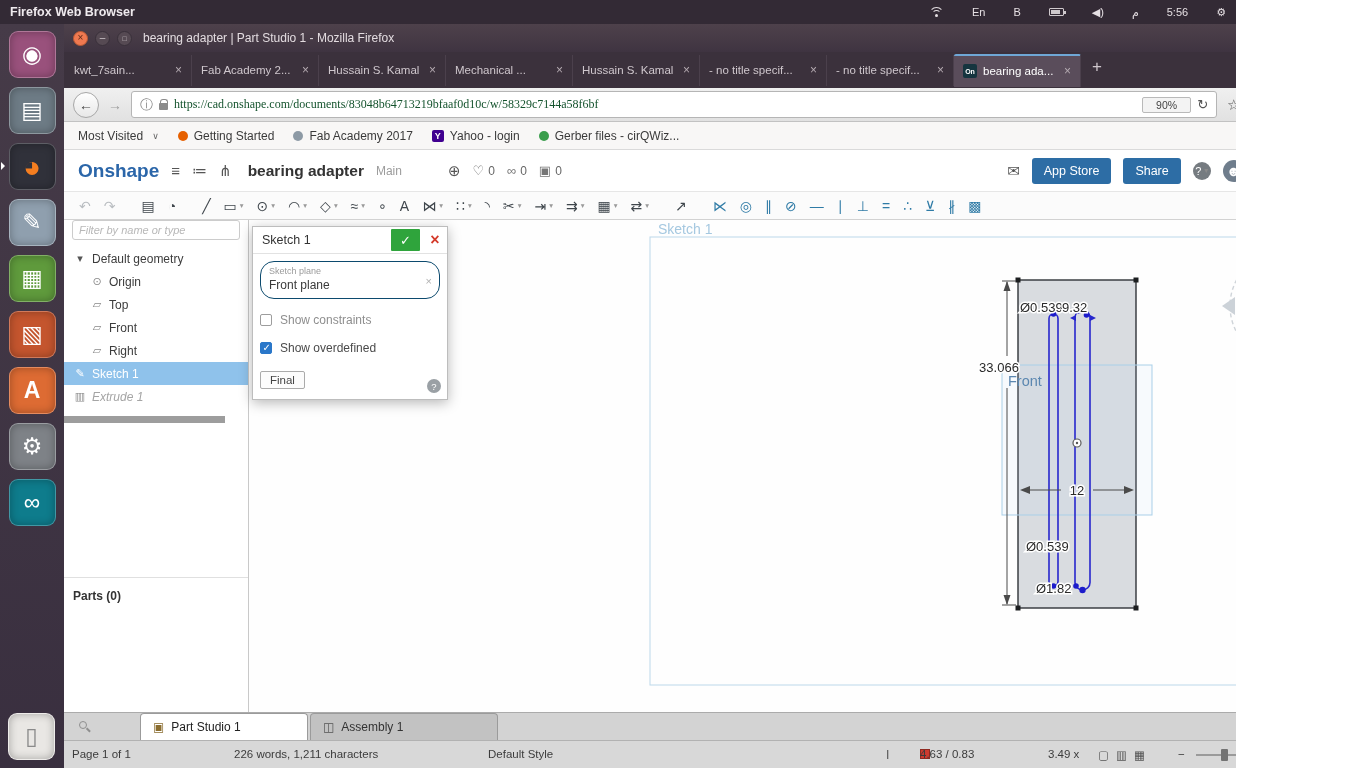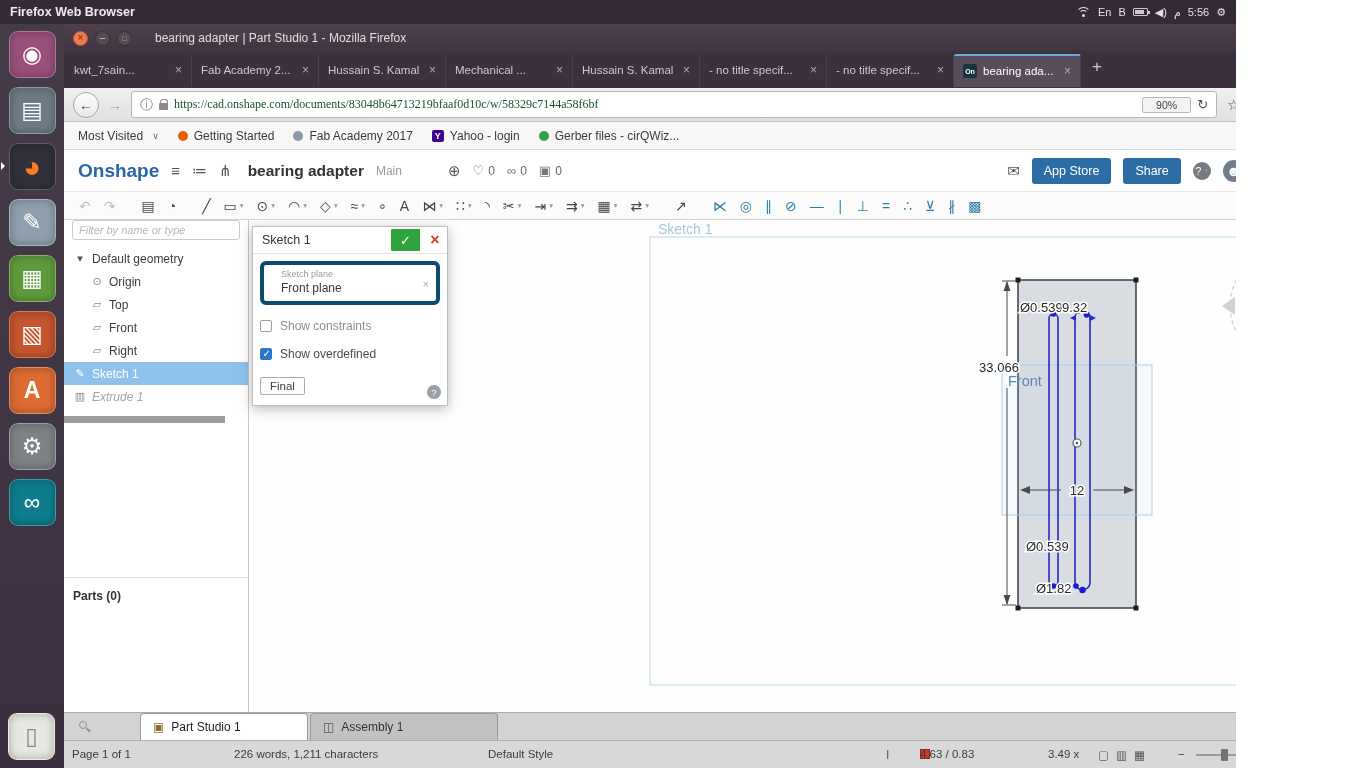--- a/index.html
+++ b/index.html
@@ -3,21 +3,21 @@
 <meta charset="utf-8">
 <style>
 *{margin:0;padding:0;box-sizing:border-box}
 html,body{width:1366px;height:768px;overflow:hidden}
 body{font-family:"Liberation Sans","DejaVu Sans",sans-serif;font-size:12px;color:#222}
 .screen{position:relative;width:1236px;height:768px;background:#332a35;overflow:hidden}
 
 .topbar{position:absolute;left:0;top:0;width:100%;height:24px;background:#332a35;color:#efeaee;display:flex;align-items:center;padding:0 10px;gap:14px}
 .topbar .ttl{font-weight:bold;font-size:12.5px}
 .grow{flex:1}
-.sys{display:flex;align-items:center;gap:7px;font-size:11px;color:#e6e0e4}
+.sys{display:flex;align-items:center;gap:28px;font-size:11px;color:#e6e0e4}
 .wifi{position:relative;width:15px;height:12px;display:inline-block}
 .wifi b{position:absolute;border:1.6px solid transparent;border-top-color:#e6e0e4;border-radius:50%}
 .wifi .a1{width:15px;height:15px;left:0;top:1px}
 .wifi .a2{width:9px;height:9px;left:3px;top:4px}
 .wifi .a3{width:3px;height:3px;left:6px;top:8px;background:#e6e0e4;border:none}
 .batt{width:15px;height:8px;border:1px solid #cfc9cd;border-radius:1px;position:relative;display:inline-block}
 .batt i{position:absolute;left:1px;top:1px;bottom:1px;width:9px;background:#cfc9cd}
 .batt:after{content:"";position:absolute;right:-3px;top:2px;width:2px;height:3px;background:#cfc9cd}
 
 .launcher{position:absolute;left:0;top:24px;width:64px;height:744px;background:linear-gradient(#463b48,#392f3f);display:flex;flex-direction:column;align-items:center;padding:7px 0;gap:9px}
@@ -27,21 +27,21 @@
 
 .window{position:absolute;left:64px;top:24px;width:1302px;height:744px;background:#fff;display:flex;flex-direction:column}
 .titlebar{height:28px;background:linear-gradient(#4e414b,#3f3441);display:flex;align-items:center;color:#e3dce0;padding:0 9px;font-size:12px;flex:0 0 auto}
 .wbtn{width:15px;height:15px;border-radius:50%;margin-right:7px;display:flex;align-items:center;justify-content:center;font-size:10px}
 .wclose{background:#ef7950;border:1px solid #b85a35;color:#5c2c1a}
 .wclose:after{content:"×";margin-top:-1px}
 .wmin{background:#564a53;border:1px solid #39303a;color:#cfc7cb}
 .wmin:after{content:"–";margin-top:-2px}
 .wmax{background:#564a53;border:1px solid #39303a;color:#cfc7cb;font-size:7px}
 .wmax:after{content:"□"}
-.wtitle{margin-left:16px}
+.wtitle{margin-left:4px}
 
 .tabstrip{height:36px;background:#3b313c;display:flex;align-items:center;padding:0 1px;flex:0 0 auto}
 .tab{height:31px;display:flex;align-items:center;padding:0 9px;color:#cfc7cd;font-size:11.5px;border-right:1px solid #4b404c;width:127px;flex:0 0 auto}
 .tab .tlabel{flex:1;white-space:nowrap;overflow:hidden}
 .tclose{color:#b4aab1;font-size:12px;padding-left:7px}
 .tclose:after{content:"×"}
 .tab.active{background:#5a4d5b;color:#fff;border-top:2px solid #6fa7d6;border-radius:2px 2px 0 0;height:33px}
 .fav{width:14px;height:14px;background:#15353f;color:#fff;font-size:7px;font-weight:bold;display:flex;align-items:center;justify-content:center;border-radius:2px;margin-right:6px;flex:0 0 auto}
 .newtab{color:#cfc7cd;font-size:17px;padding:0 11px 6px}
 .newtab:after{content:"+"}
@@ -102,21 +102,21 @@
 .rollback{height:7px;background:#9d9d9d;width:161px;margin-top:8px}
 .partsdiv{position:absolute;left:0;top:357px;width:100%;border-top:1px solid #e0e0e0}
 .fphead.parts{position:absolute;top:360px;left:0}
 
 .sdlg{position:absolute;left:188px;top:6px;width:196px;background:#fff;border:1px solid #bdbdbd;box-shadow:0 3px 12px rgba(0,0,0,.28);z-index:6}
 .sdh{height:27px;display:flex;align-items:center;padding-left:9px;border-bottom:1px solid #e2e2e2}
 .sdtitle{flex:1;font-size:12.5px;color:#333}
 .sdok{width:29px;height:22px;background:#2fa43c;color:#fff;display:flex;align-items:center;justify-content:center;font-size:13px;margin-right:5px;border-radius:1px}
 .sdx{width:20px;text-align:center;color:#d43a2a;font-size:16px;font-weight:bold;margin-right:2px}
 .sdb{padding:7px 7px 10px;position:relative}
-.planebox{border:4px solid #0c4a6e;border-radius:6px;padding:4px 17px 6px;position:relative}
+.planebox{border:1px solid #0c4a6e;border-radius:14px;padding:4px 8px 6px;position:relative}
 .planelab{font-size:9px;color:#9b9b9b}
 .planeval{font-size:12px;color:#3a3a3a;margin-top:2px}
 .planex{position:absolute;right:7px;top:13px;color:#b0b0b0;font-size:11px}
 .cbrow{display:flex;align-items:center;gap:8px;margin-top:14px}
 .cb{width:12px;height:12px;border:1px solid #9d9d9d;background:#fff;border-radius:2px;flex:0 0 auto}
 .cb.on{background:#2a77c9;border-color:#2a77c9;position:relative}
 .cb.on:after{content:"✓";position:absolute;left:1.5px;top:-1.5px;color:#fff;font-size:10px}
 .cblab{font-size:12px;color:#8e8e8e}
 .cblab.dark{color:#4a4a4a}
 .finalbtn{display:inline-block;margin-top:16px;border:1px solid #ababab;border-radius:2px;background:#fcfcfc;padding:2px 9px;font-size:11.5px;color:#444}

